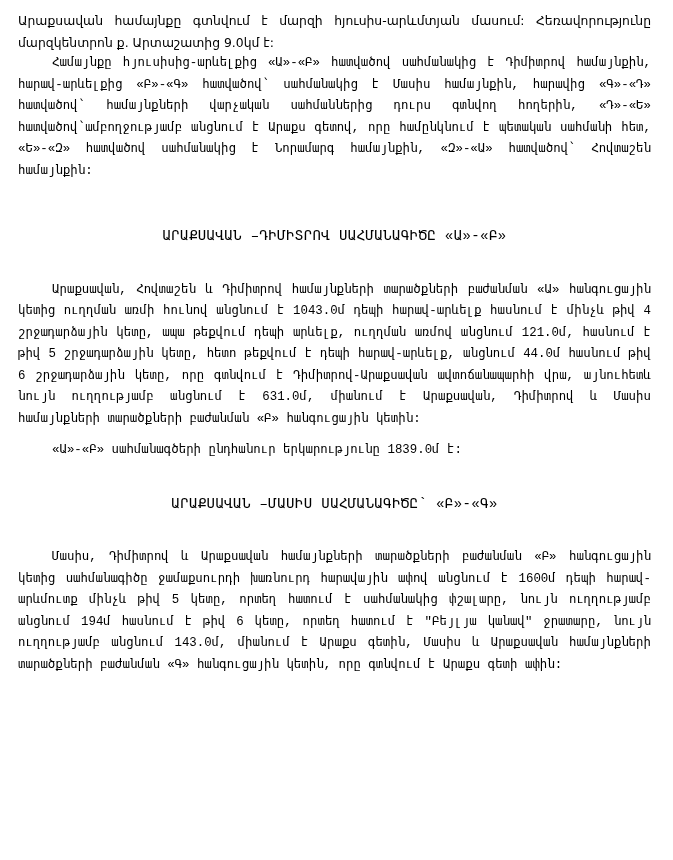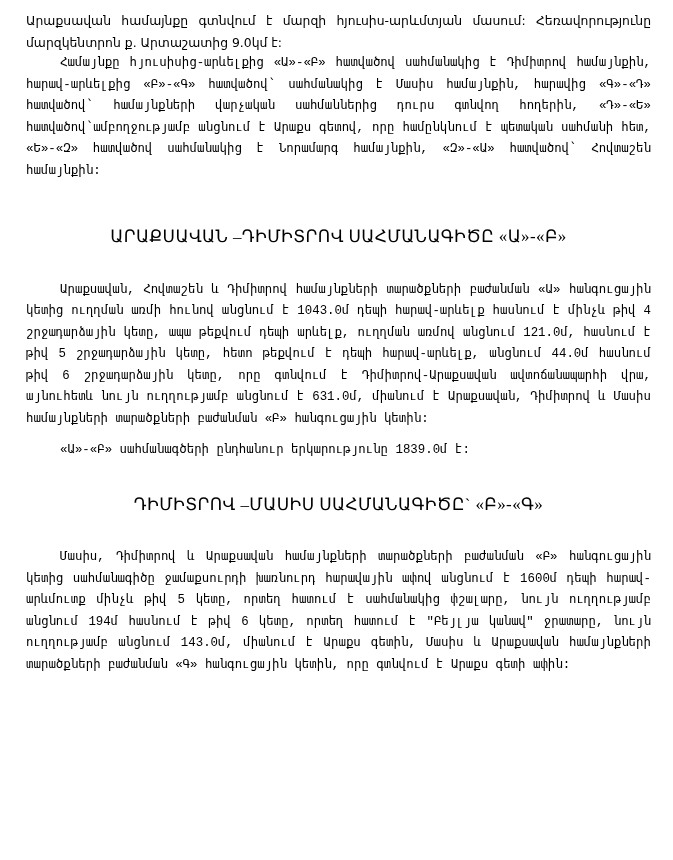--- a/index.html
+++ b/index.html
@@ -16,42 +16,41 @@
   }
   .page {
     width: 673px;
     height: 860px;
     position: relative;
     padding: 0;
     box-sizing: border-box;
   }
   .content {
     padding: 10px 22px 0 18px;
-    margin-left: 8px;
   }
   p.body-par {
     margin: 0 0 0 0;
     font-size: 12.4px;
     line-height: 21.5px;
     text-align: justify;
     text-justify: inter-word;
     font-family: "DejaVu Sans", sans-serif;
   }
   p.indent {
     text-indent: 34px;
     font-family: Liberation Mono, monospace;
   }
   h2.section-heading {
     margin: 0;
-    font-size: 17px;
+    font-size: 14px;
     font-weight: normal;
     text-align: center;
     line-height: 21.5px;
     letter-spacing: 0.4px;
-    font-family: Liberation Serif, serif;
+    font-family: Liberation Mono, monospace;
   }
   .gap-xs { height: 10px; }
   .gap-m  { height: 32px; }
   .gap-l  { height: 44px; }
 </style>
 </head>
 <body>
 
 <div class="page">
   <div class="content">
@@ -67,20 +66,20 @@
     <div class="gap-m"></div>
 
     <p class="body-par indent">Արաքսավան, Հովտաշեն և Դիմիտրով համայնքների տարածքների բաժանման «Ա» հանգուցային կետից ուղղման առմի հունով անցնում է 1043.0մ դեպի հարավ-արևելք հասնում է մինչև թիվ 4 շրջադարձային կետը, ապա թեքվում դեպի արևելք, ուղղման առմով անցնում 121.0մ, հասնում է թիվ 5 շրջադարձային կետը, հետո թեքվում է դեպի հարավ-արևելք, անցնում 44.0մ հասնում թիվ 6 շրջադարձային կետը, որը գտնվում է Դիմիտրով-Արաքսավան ավտոճանապարհի վրա, այնուհետև նույն ուղղությամբ անցնում է 631.0մ, միանում է Արաքսավան, Դիմիտրով և Մասիս համայնքների տարածքների բաժանման «Բ» հանգուցային կետին:</p>
 
     <div class="gap-xs"></div>
 
     <p class="body-par indent">«Ա»-«Բ» սահմանագծերի ընդհանուր երկարությունը  1839.0մ է:</p>
 
     <div class="gap-m"></div>
 
-    <h2 class="section-heading">ԴԻՄԻՏՐՈՎ –ՄԱՍԻՍ ՍԱՀՄԱՆԱԳԻԾԸ` «Բ»-«Գ»</h2>
+    <h2 class="section-heading">ԱՐԱՔՍԱՎԱՆ –ՄԱՍԻՍ ՍԱՀՄԱՆԱԳԻԾԸ` «Բ»-«Գ»</h2>
 
     <div class="gap-m"></div>
 
     <p class="body-par indent">Մասիս, Դիմիտրով և Արաքսավան համայնքների տարածքների բաժանման «Բ» հանգուցային կետից սահմանագիծը ջամաքսուրդի խառնուրդ հարավային ափով անցնում է 1600մ դեպի հարավ-արևմուտք մինչև թիվ 5 կետը, որտեղ հատում է սահմանակից փշալարը, նույն ուղղությամբ անցնում 194մ հասնում է թիվ 6 կետը, որտեղ հատում է "Բեյլյա կանավ" ջրատարը, նույն ուղղությամբ անցնում 143.0մ, միանում է Արաքս գետին,   Մասիս և Արաքսավան համայնքների տարածքների բաժանման «Գ» հանգուցային կետին, որը գտնվում է Արաքս գետի ափին:</p>
 
   </div>
 </div>
 
 </body></html>

